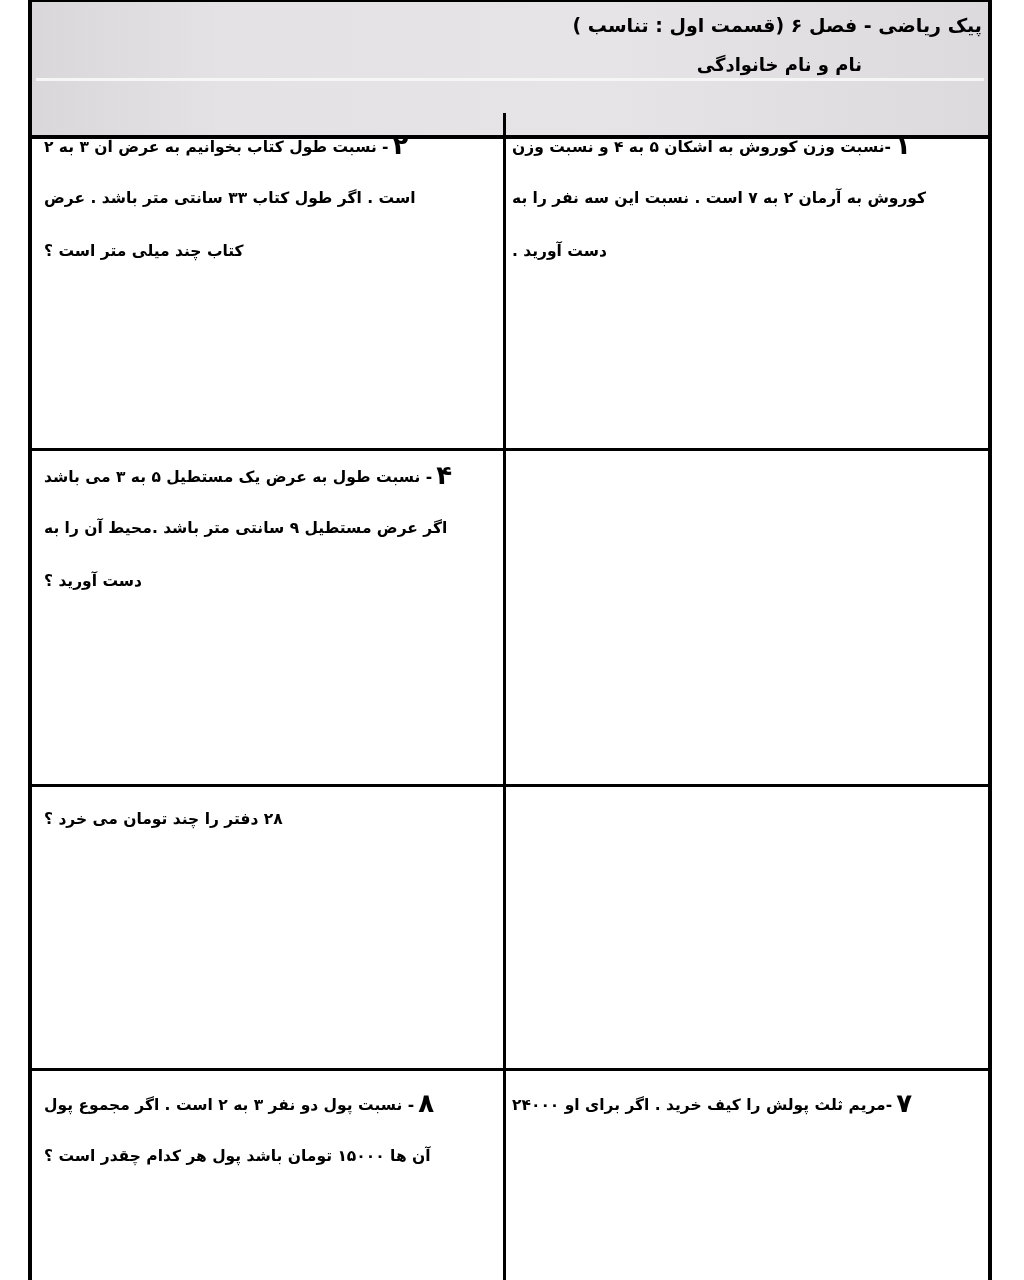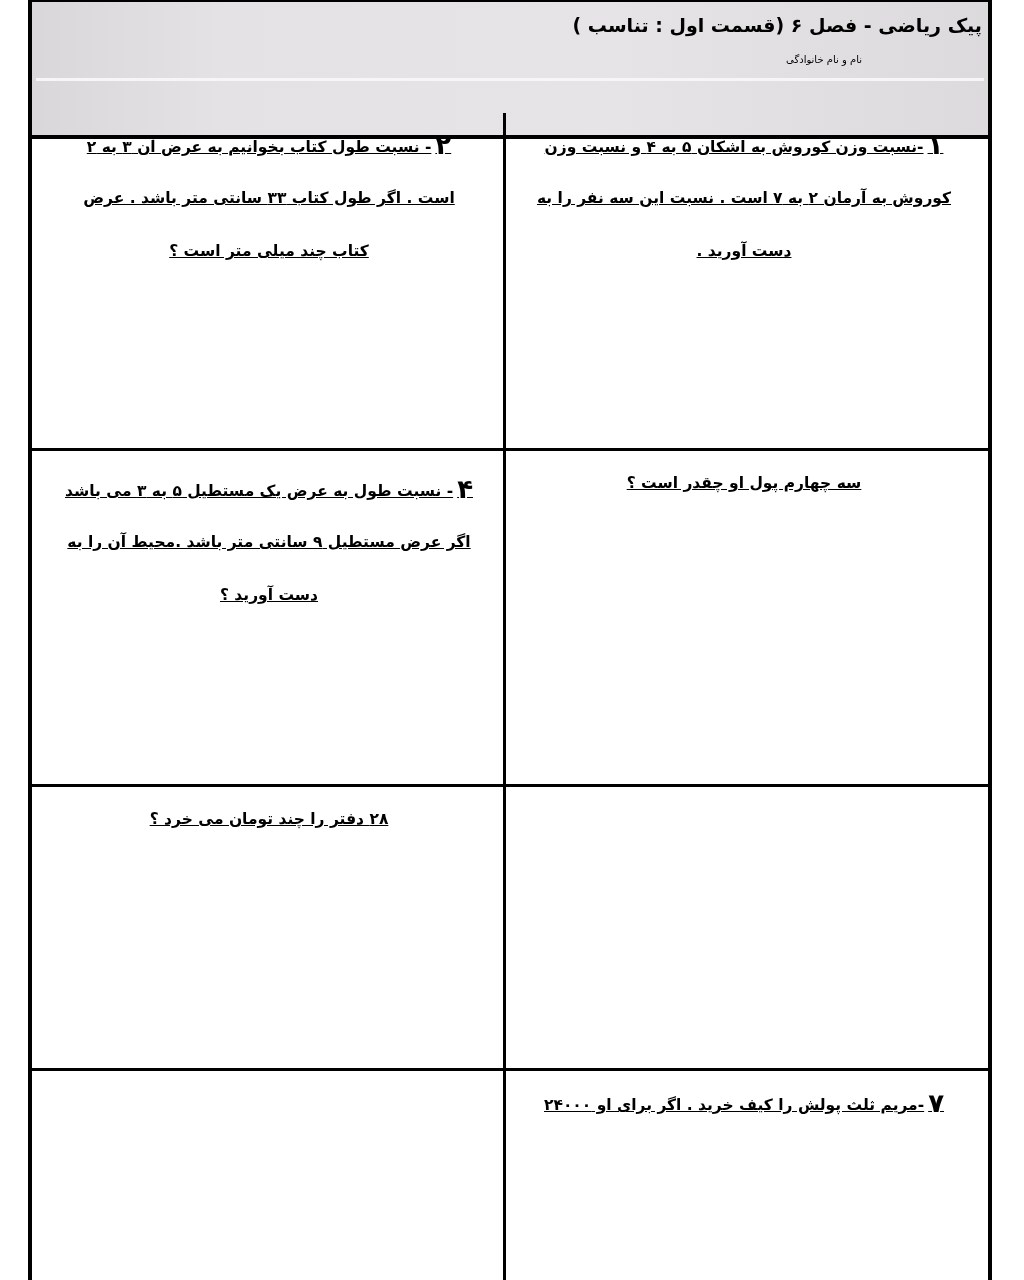--- a/index.html
+++ b/index.html
@@ -51,22 +51,22 @@
       top: 12px;
       font-size: 19px;
       font-weight: bold;
       white-space: nowrap;
       letter-spacing: 0;
     }
     .header-name {
       position: absolute;
       right: 126px;
       top: 52px;
-      font-size: 10px;
-      font-weight: normal;
+      font-size: 18px;
+      font-weight: bold;
       white-space: nowrap;
     }
     .grid {
       position: absolute;
       left: 0;
       top: 111px;
       width: 956px;
       height: 1180px;
     }
     .vline {
@@ -97,23 +97,22 @@
       width: 464px;
     }
     .cell.left {
       left: 12px;
       width: 450px;
       right: auto;
     }
     .cell .line {
       display: block;
       white-space: nowrap;
-      text-align: center;
+      text-align: left;
       height: 53px;
-      text-decoration: underline;
     }
     .cell .line:first-child {
       margin-top: -14px;
     }
     .qnum {
       font-size: 26px;
       font-weight: bold;
       vertical-align: -2px;
       margin-left: 4px;
     }
@@ -139,29 +138,32 @@
       <span class="line">کوروش به آرمان ۲ به ۷ است . نسبت این سه نفر را به</span>
       <span class="line">دست آورید .</span>
     </div>
     <div class="cell left" style="top:0">
       <span class="line"><span class="qnum">۲</span><span>- نسبت طول کتاب بخوانیم به عرض آن ۳ به ۲</span></span>
       <span class="line">است . اگر طول کتاب ۳۳ سانتی متر باشد . عرض</span>
       <span class="line">کتاب چند میلی متر است ؟</span>
     </div>
 
     <div class="cell right" style="top:338px">
-      <span class="line"> سه چهارم  پول او چقدر است  ؟</span>
     </div>
-    <div class="cell left" style="top:344px">
+    <div class="cell left" style="top:330px">
       <span class="line"><span class="qnum">۴</span><span>- نسبت طول به عرض یک مستطیل ۵ به ۳ می باشد</span></span>
       <span class="line">اگر عرض مستطیل ۹ سانتی متر باشد .محیط آن را به</span>
       <span class="line">دست آورید ؟</span>
     </div>
 
     <div class="cell left" style="top:674px">
       <span class="line">۲۸ دفتر را چند تومان می خرد ؟</span>
     </div>
 
     <div class="cell right" style="top:958px">
       <span class="line"><span class="qnum">۷</span><span>-مریم ثلث پولش را کیف خرید . اگر برای او  ۲۴۰۰۰</span></span>
     </div>
+    <div class="cell left" style="top:958px">
+      <span class="line"><span class="qnum">۸</span><span>- نسبت پول دو نفر ۳ به ۲ است . اگر مجموع پول</span></span>
+      <span class="line">آن ها  ۱۵۰۰۰ تومان باشد پول هر کدام چقدر است ؟</span>
+    </div>
   </div>
 </div>
 
 </body></html>

